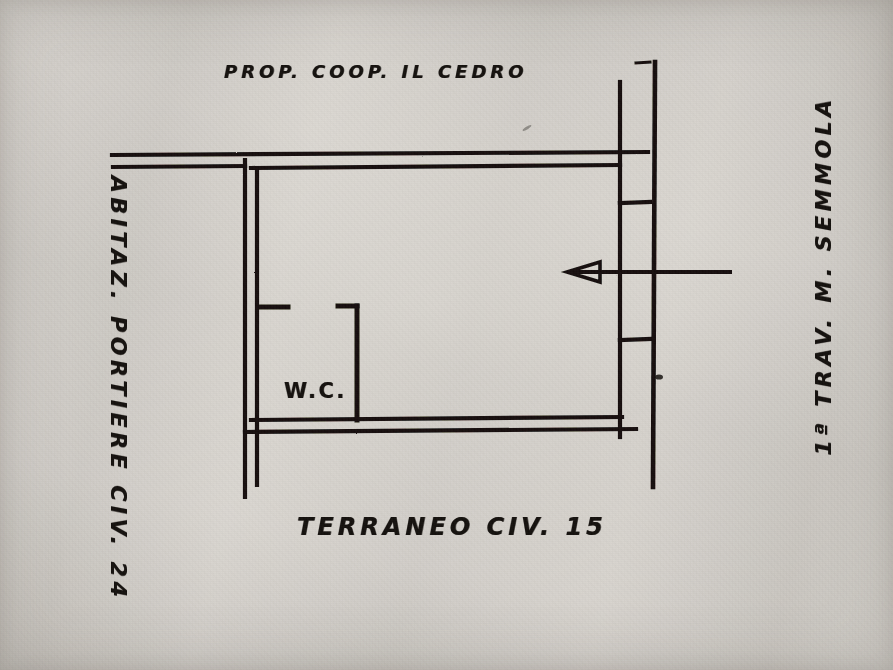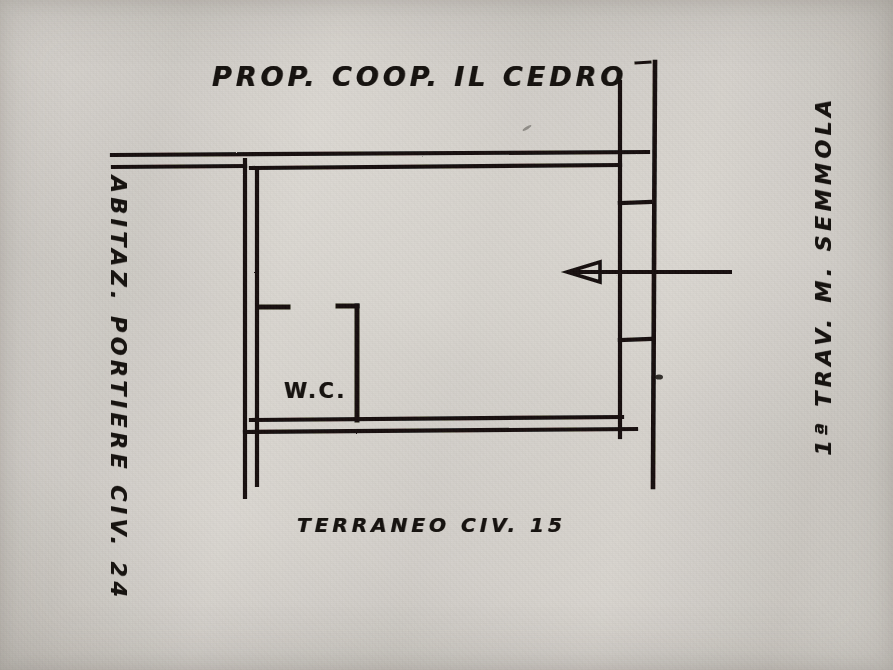--- a/index.html
+++ b/index.html
@@ -82,30 +82,30 @@
     font-style: italic;
     white-space: nowrap;
     letter-spacing: 3px;
     text-shadow:
       0.6px 0 0 rgba(20,16,13,0.55),
       -0.4px 0.4px 0 rgba(20,16,13,0.35);
     -webkit-font-smoothing: none;
   }
 
   #label-top {
-    left: 212px;
+    left: 224px;
     top: 61px;
-    font-size: 27px;
+    font-size: 18px;
     letter-spacing: 4px;
   }
 
   #label-bottom {
     left: 297px;
     top: 513px;
-    font-size: 20px;
+    font-size: 24px;
     letter-spacing: 4px;
     text-align: center;
   }
 
   #label-left {
     left: -94px;
     top: 376px;
     font-size: 22px;
     letter-spacing: 4.5px;
     transform: rotate(90deg);

